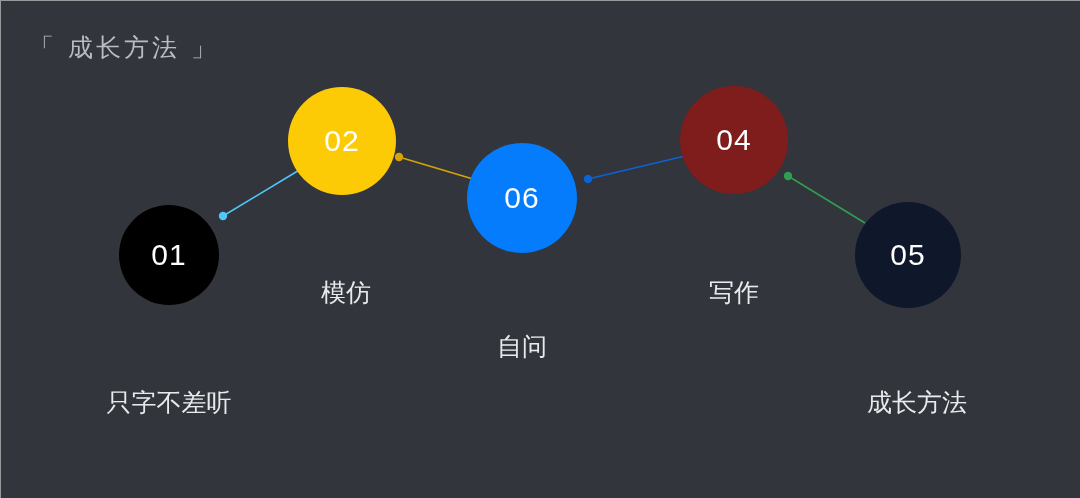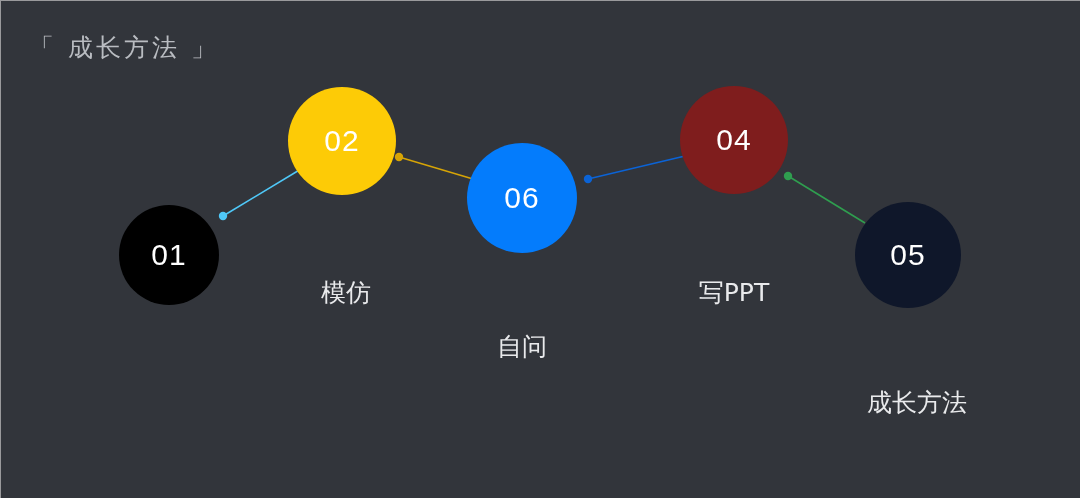--- a/index.html
+++ b/index.html
@@ -83,38 +83,39 @@
       <circle cx="587" cy="178" r="4.2" fill="#0b63d6"></circle>
       <line x1="787" y1="175" x2="864" y2="222" stroke="#2f9e4f" stroke-width="1.6"></line>
       <circle cx="787" cy="175" r="4.2" fill="#2f9e4f"></circle>
     </svg>
 
   <div id="nodes">
       <div class="node" style="left: 118px; top: 204px; width: 100px; height: 100px; background: #000000;">
         <span class="node-num">01</span>
       </div>
       <div class="node-label" style="left: 168px; top: 332px;">
+        <div>只字不差听</div>
       </div>
       <div class="node" style="left: 287px; top: 86px; width: 108px; height: 108px; background: rgb(253, 203, 6);">
         <span class="node-num">02</span>
       </div>
       <div class="node-label" style="left: 345px; top: 222px;">
         <div>模仿</div>
       </div>
       <div class="node" style="left: 466px; top: 142px; width: 110px; height: 110px; background: rgb(4, 124, 252);">
         <span class="node-num">06</span>
       </div>
       <div class="node-label" style="left: 521px; top: 276px;">
         <div>自问</div>
       </div>
       <div class="node" style="left: 679px; top: 85px; width: 108px; height: 108px; background: #7f1d1d;">
         <span class="node-num">04</span>
       </div>
       <div class="node-label" style="left: 733px; top: 222px;">
-        <div>写PPT</div>
+        <div>写作</div>
       </div>
       <div class="node" style="left: 854px; top: 201px; width: 106px; height: 106px; background: #0f172a;">
         <span class="node-num">05</span>
       </div>
       <div class="node-label" style="left: 916px; top: 332px;">
         <div>成长方法</div>
       </div>
     </div>
 
 </div>

